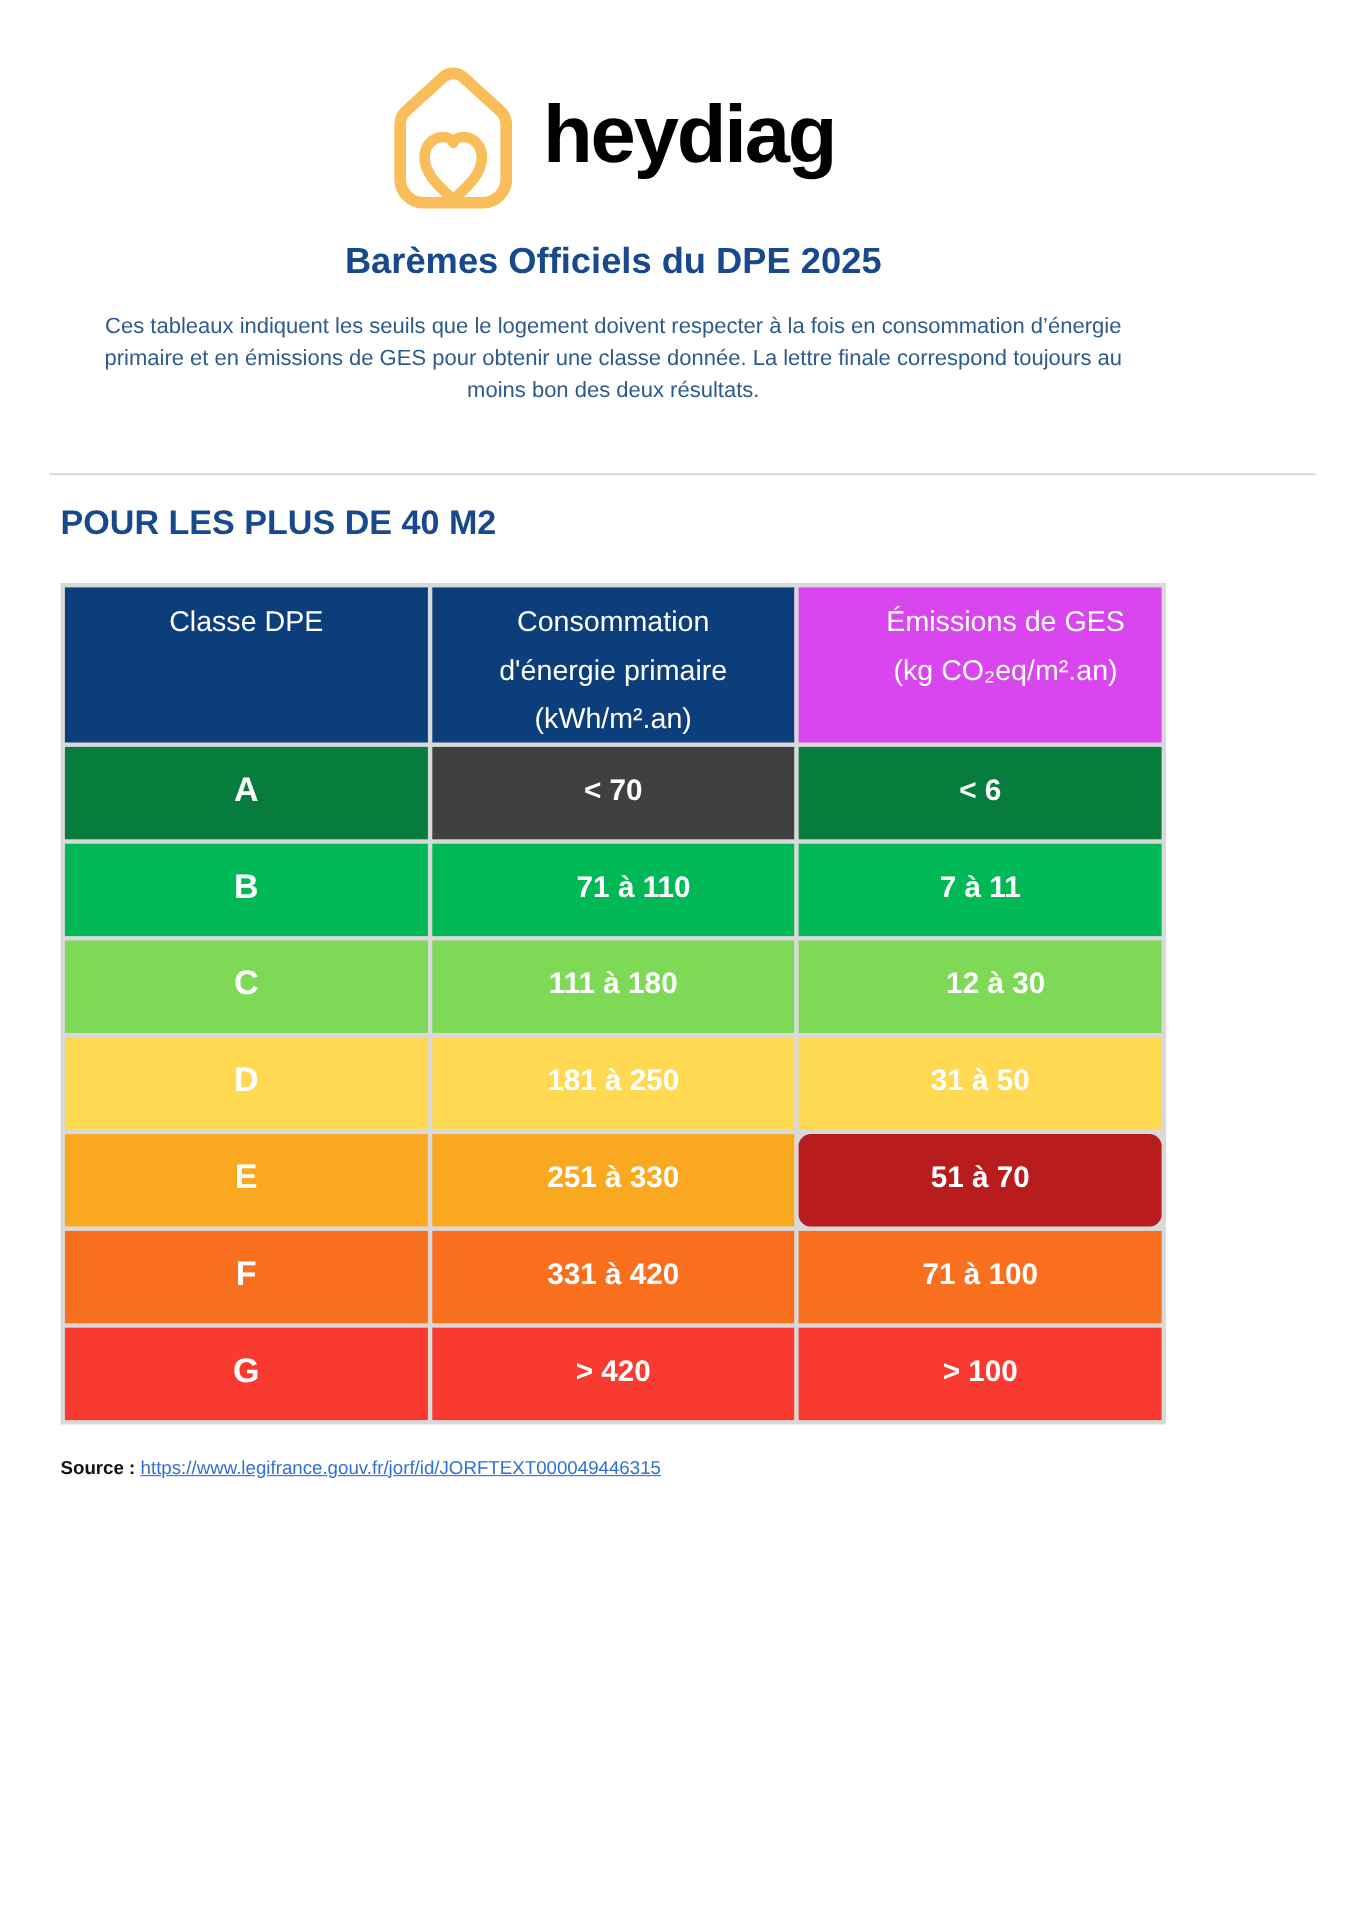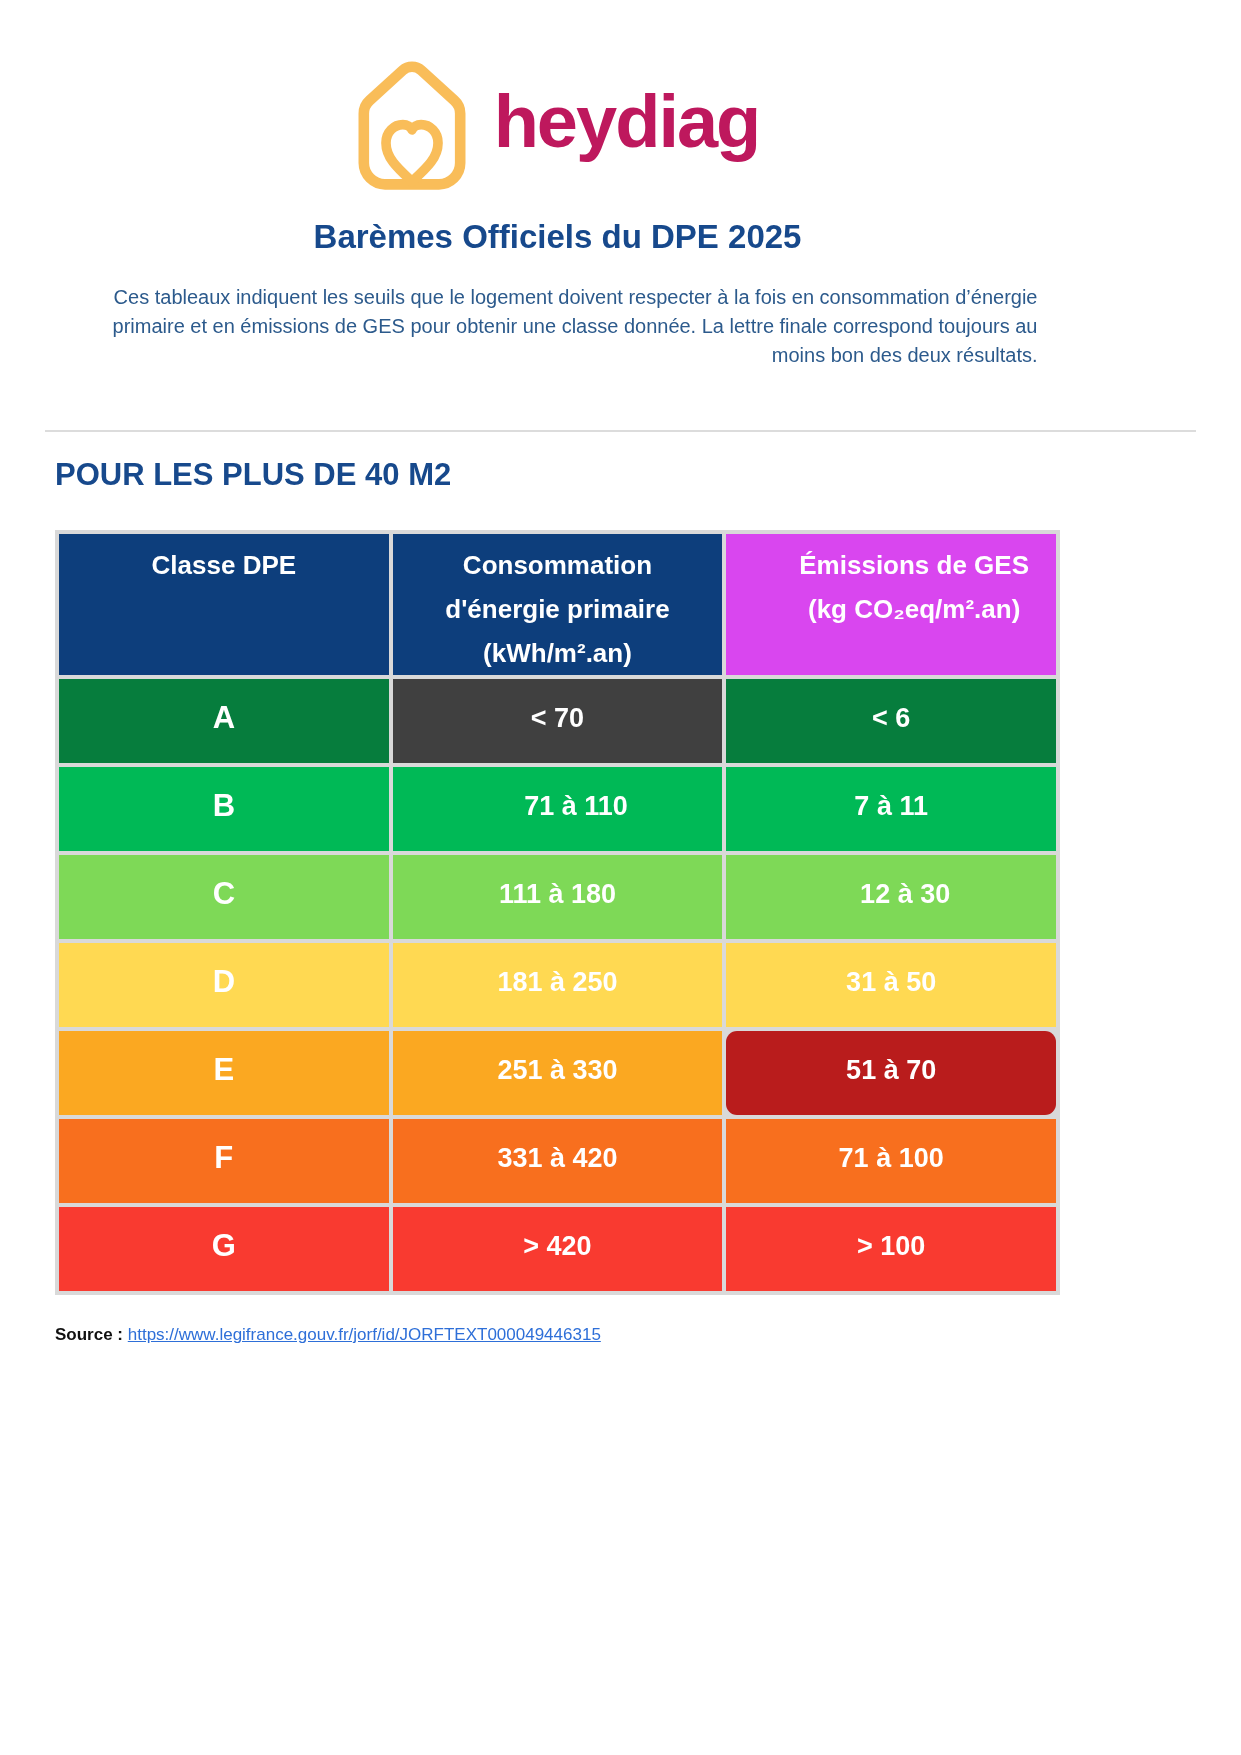--- a/index.html
+++ b/index.html
@@ -36,21 +36,21 @@
     margin-top: 24px;
     text-align: center;
     font-size: 33px;
     font-weight: 700;
     color: #17498c;
     line-height: 40px;
   }
   .page-desc {
     margin: 26px auto 0 auto;
     max-width: 960px;
-    text-align: right;
+    text-align: center;
     font-size: 20px;
     line-height: 29px;
     color: #2c5a8c;
     font-weight: 400;
   }
   .divider {
     border: none;
     border-top: 2px solid #dcdcdc;
     margin: 60px 45px 0 45px;
   }
@@ -76,21 +76,21 @@
     text-align: center;
     color: #ffffff;
     overflow: hidden;
   }
   .dpe-table tr.head td {
     height: 128px;
     vertical-align: top;
     padding-top: 9px;
     background: #0d3e7c;
     font-size: 26px;
-    font-weight: 700;
+    font-weight: 400;
     line-height: 44px;
   }
   .dpe-table tr.datarow td {
     height: 84px;
     vertical-align: middle;
     padding-bottom: 6px;
     font-weight: 700;
   }
   .dpe-table td.classe-cell { font-size: 31px; }
   .dpe-table td.value-cell  { font-size: 27px; }
@@ -114,21 +114,21 @@
 
 <div class="content">
 
   <div class="logo-row">
     <span class="logo-icon">
       <svg width="112" height="133" viewBox="0 0 116 138" fill="none" xmlns="http://www.w3.org/2000/svg">
         <path d="M58 7 C61.5 7 65 8.3 67.7 10.8 L102 42 C105.8 45.4 108 50.3 108 55.4 L108 107 C108 119 98 129 86 129 L30 129 C18 129 8 119 8 107 L8 55.4 C8 50.3 10.2 45.4 14 42 L48.3 10.8 C51 8.3 54.5 7 58 7 Z" stroke="#f9bd59" stroke-width="11" stroke-linejoin="round" stroke-linecap="round"></path>
         <path d="M58 126 C44 113 31 102 31 86 C31 74.5 39.5 67 48.5 67 C53 67 56.8 69.3 58 72.5 C59.2 69.3 63 67 67.5 67 C76.5 67 85 74.5 85 86 C85 102 72 113 58 126 Z" stroke="#f9bd59" stroke-width="10" stroke-linejoin="round" stroke-linecap="round"></path>
       </svg>
     </span>
-    <span class="logo-text" style="color: #be185d;">heydiag</span>
+    <span class="logo-text" style="color: #000000;">heydiag</span>
   </div>
 
   <h1 class="page-title" style="color: rgb(23, 73, 140);">Barèmes Officiels du DPE 2025</h1>
 
   <p class="page-desc" style="color: rgb(44, 90, 140);">Ces tableaux indiquent les seuils que le logement doivent respecter à la fois en consommation d’énergie primaire et en émissions de GES pour obtenir une classe donnée. La lettre finale correspond toujours au moins bon des deux résultats.</p>
 </div>
 
 <hr class="divider">
 
 <div class="content">

